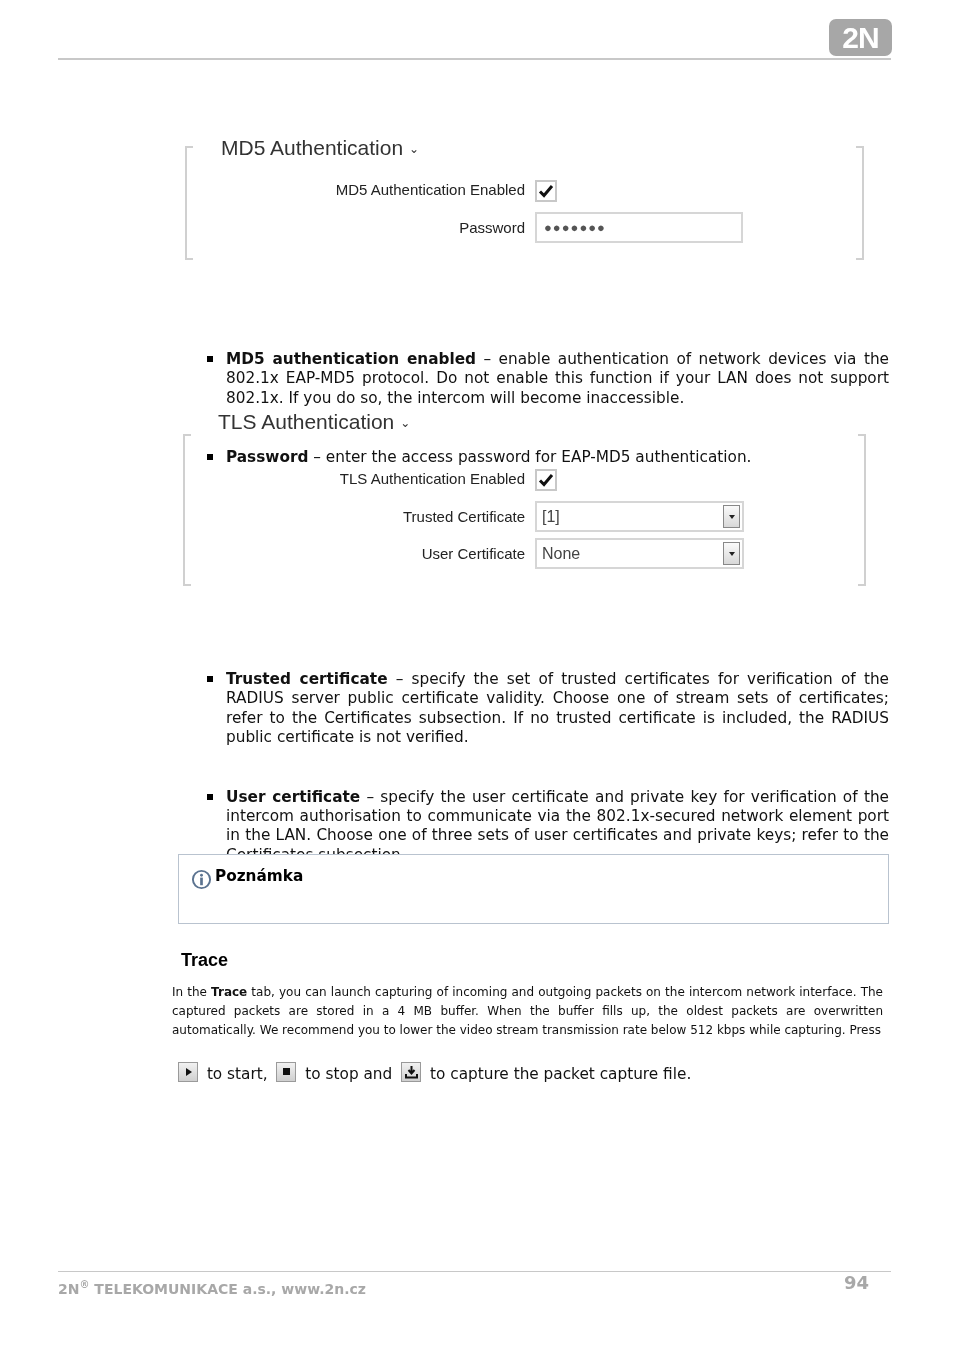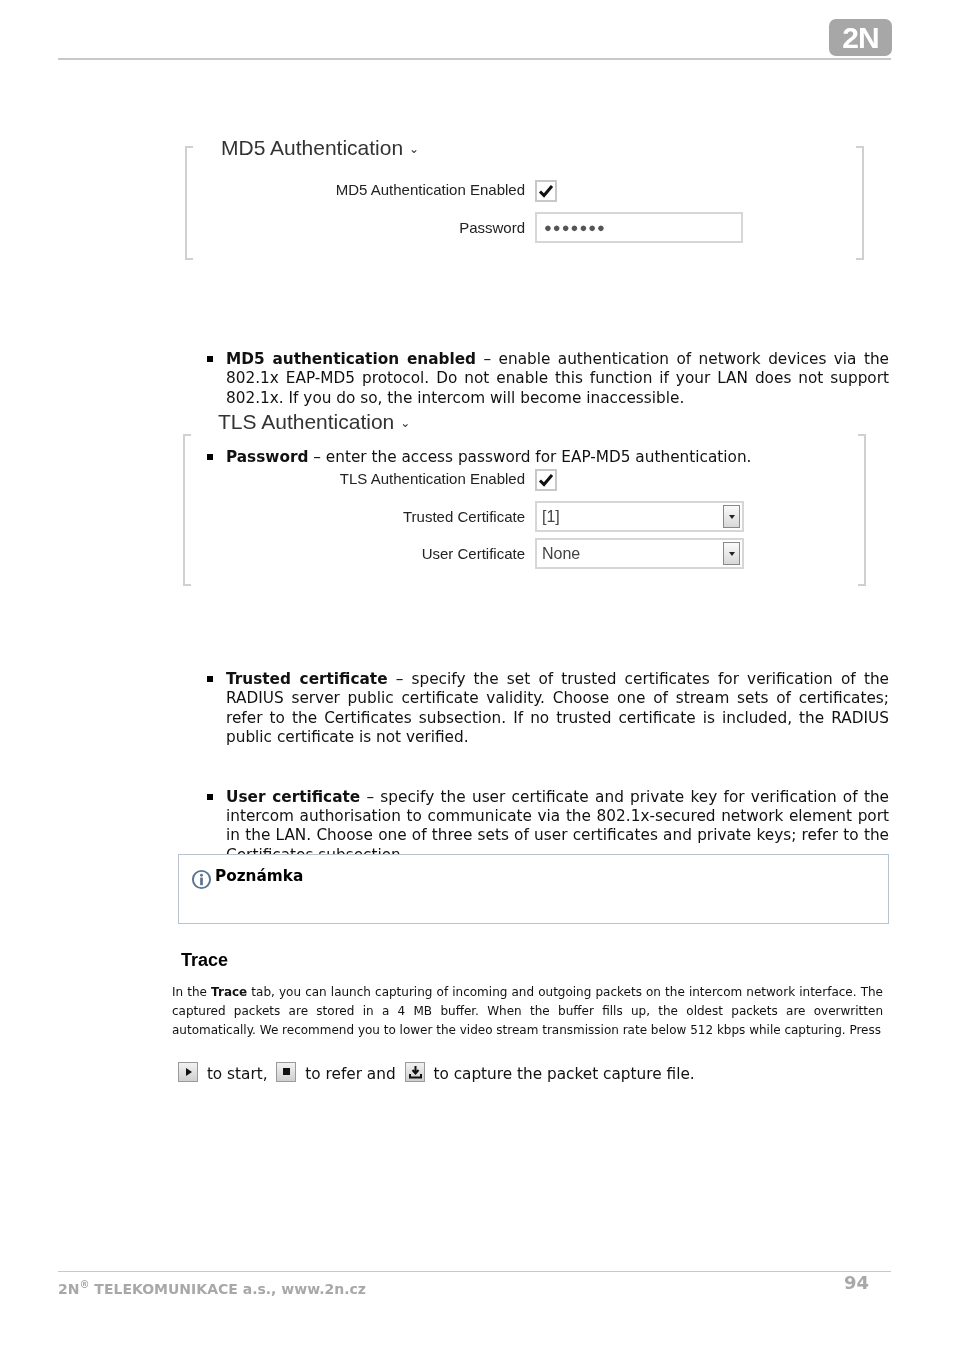--- a/index.html
+++ b/index.html
@@ -123,21 +123,21 @@
   </svg>
   <div class="note-title">Poznámka</div>
 </div>
 
 <div class="h-trace">Trace</div>
 <div class="para"><span>In the </span><b>Trace</b><span> tab, you can launch capturing of incoming and outgoing packets on the intercom network interface. The captured packets are stored in a 4 MB buffer. When the buffer fills up, the oldest packets are overwritten automatically. We recommend you to lower the video stream transmission rate below 512 kbps while capturing. Press</span></div>
 <div class="para-last">
   <span class="ibtn play"></span>
   <span>to start,</span>
   <span class="ibtn stop" style="margin-left:4px;"></span>
-  <span>to refer and</span>
+  <span>to stop and</span>
   <span class="ibtn dl" style="margin-left:4px;">
     <svg width="13" height="14" viewBox="0 0 13 14">
         <path d="M6.5 1 V8 M3.5 5 L6.5 8.5 L9.5 5" stroke="#111" stroke-width="2" fill="none"></path>
         <path d="M1 9 V12.5 H12 V9" stroke="#111" stroke-width="2" fill="none"></path>
       </svg>
   </span>
   <span>to capture the packet capture file.</span>
 </div>
 
 <div class="ftr-line"></div>

